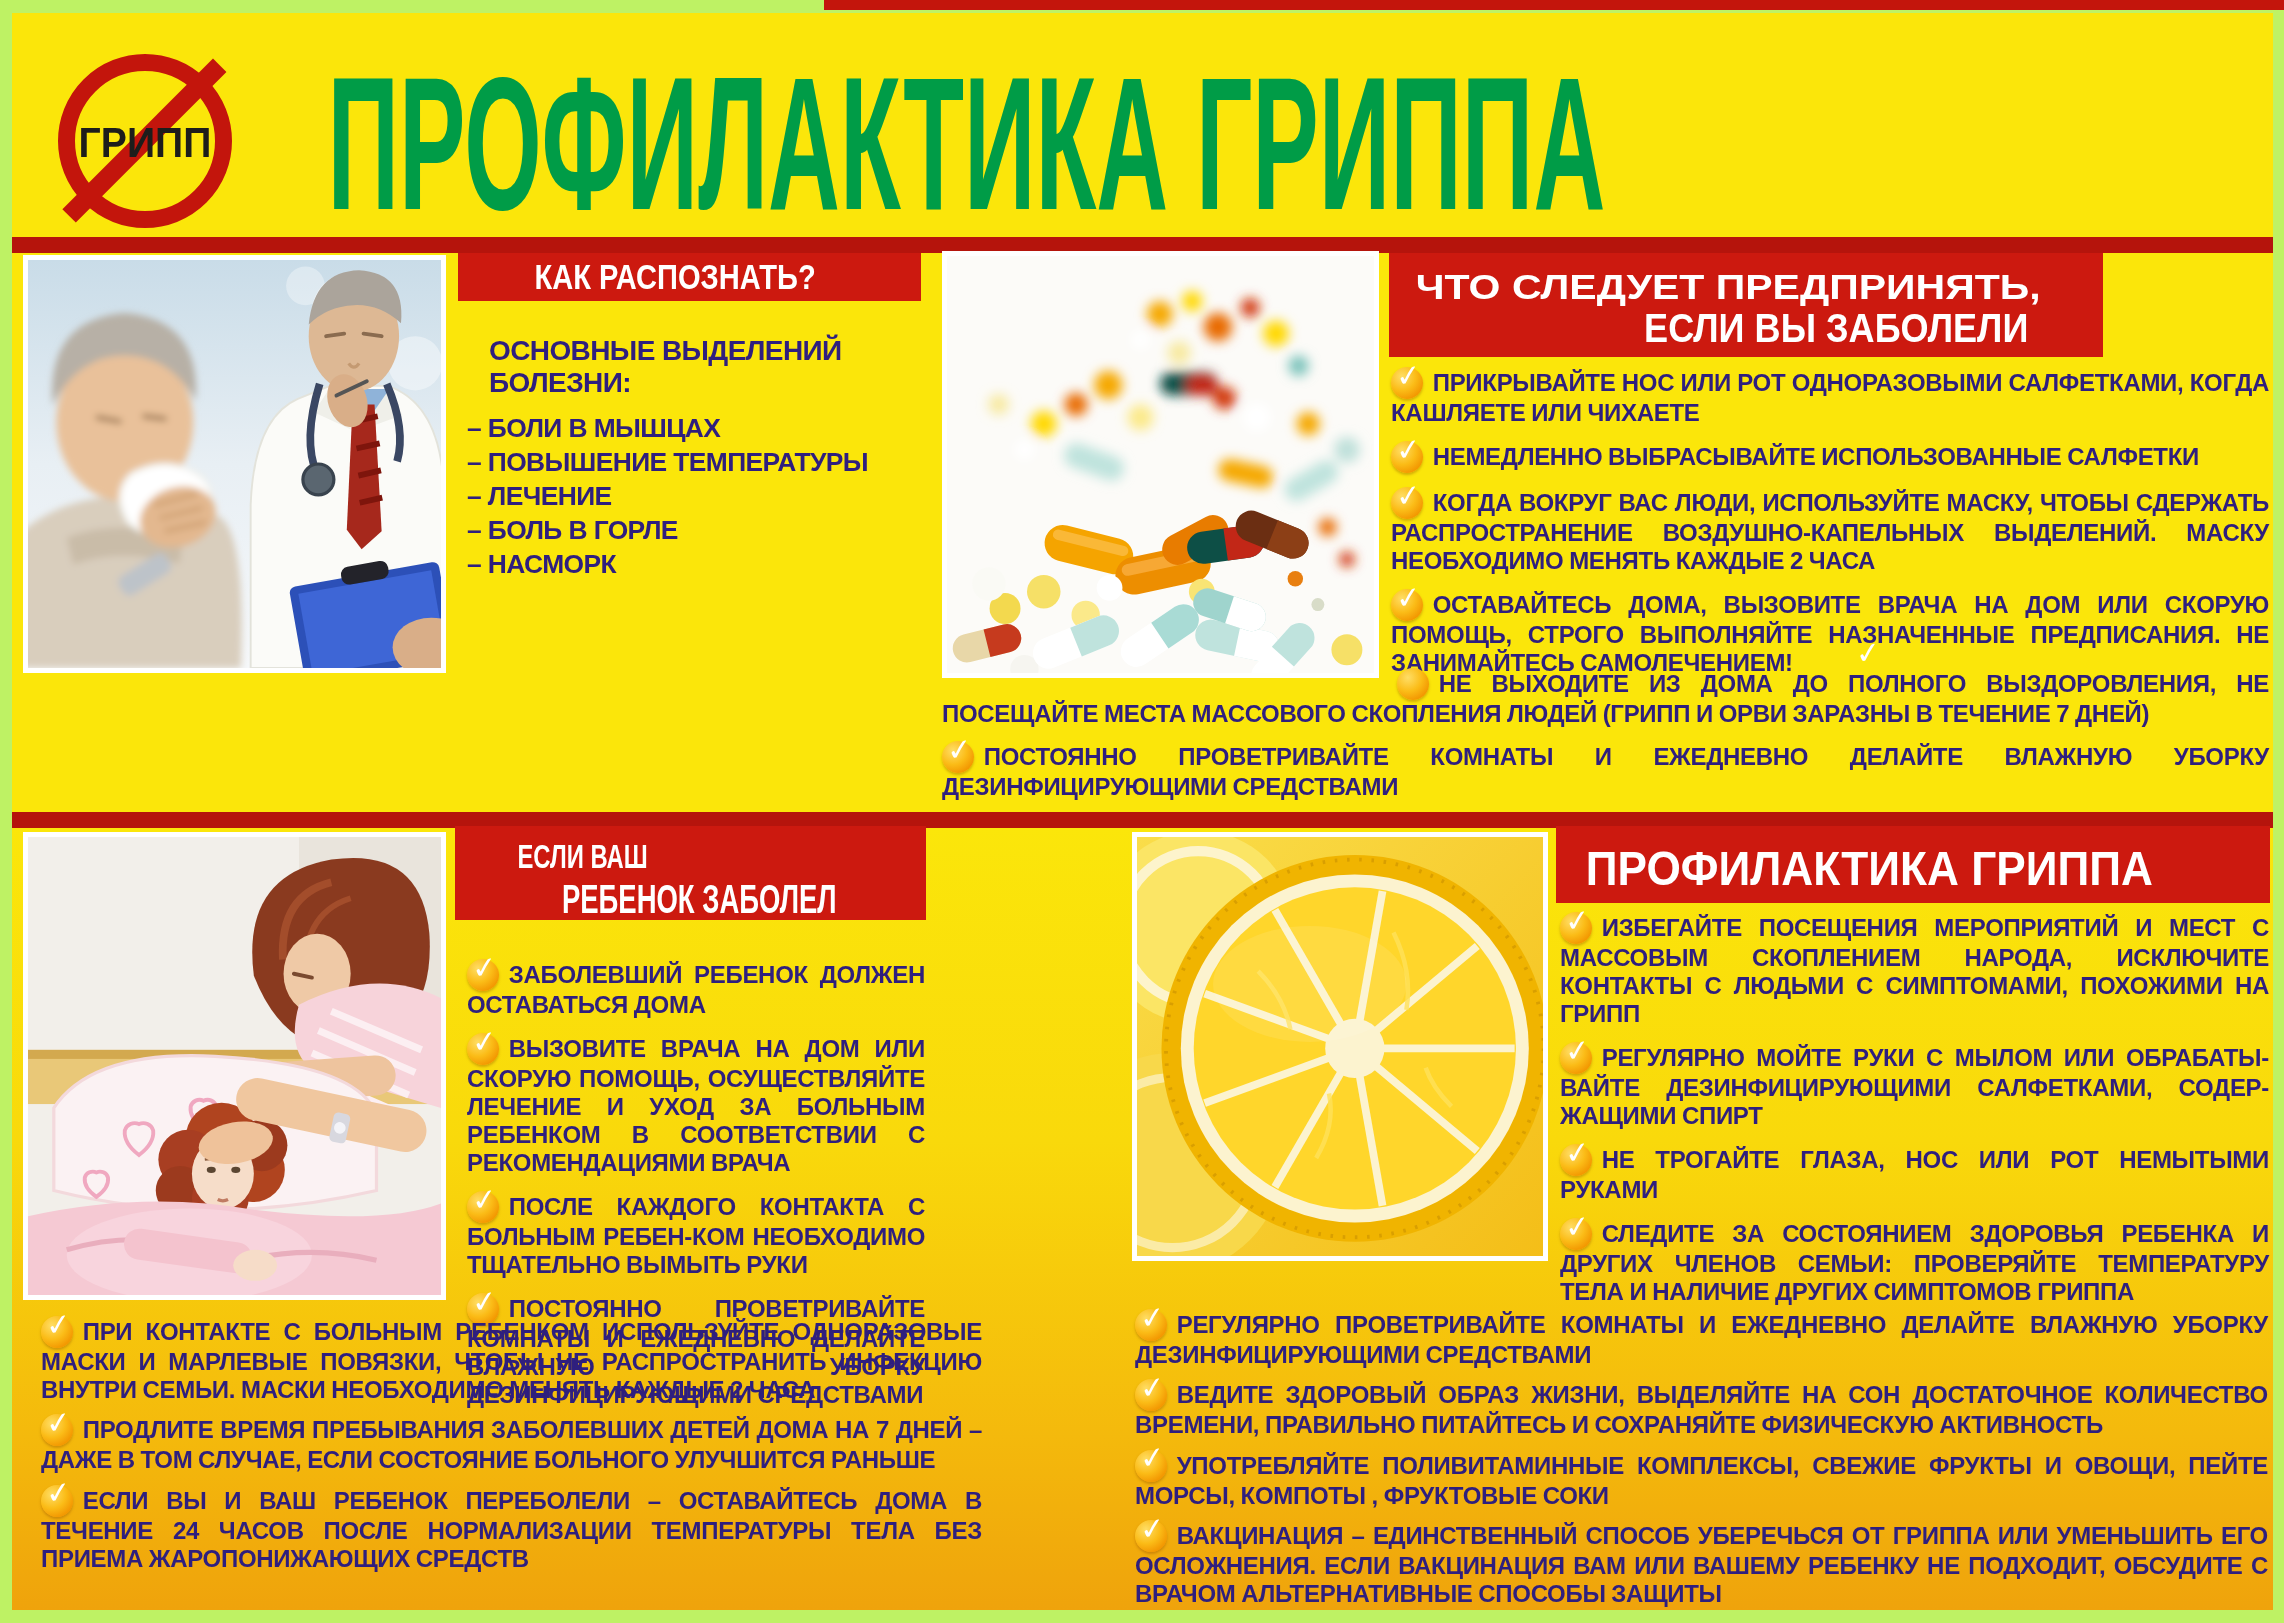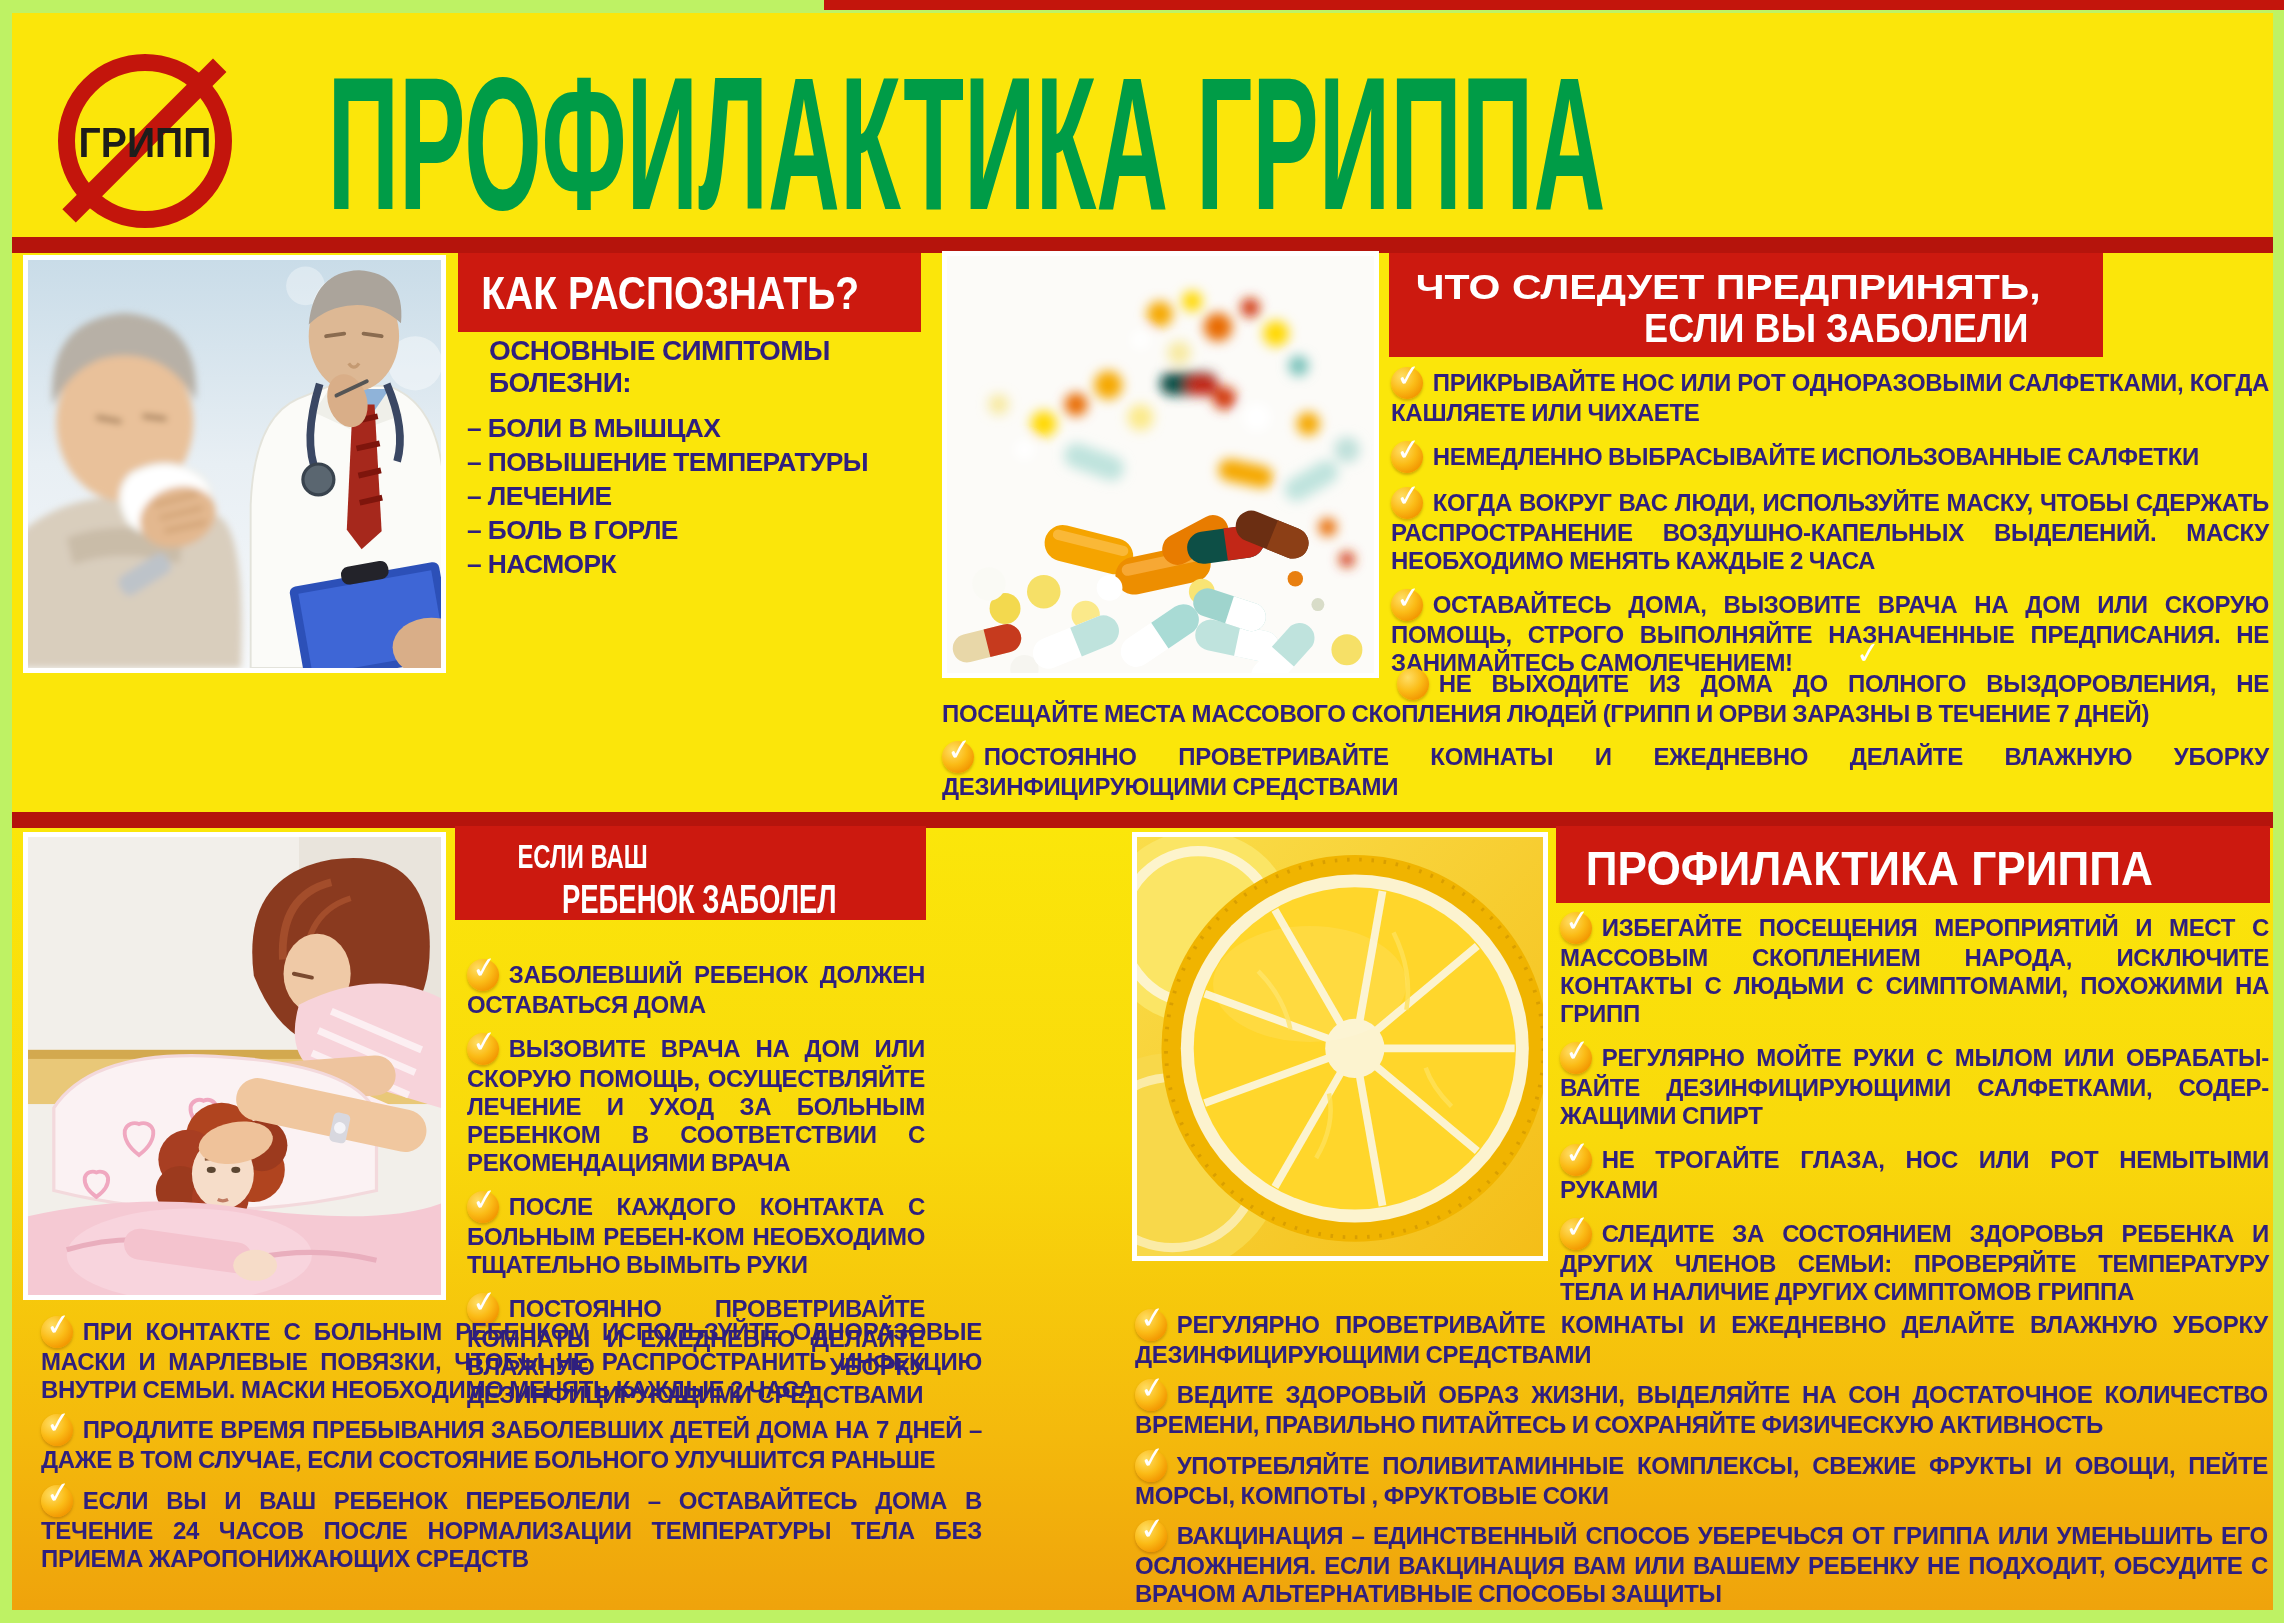--- a/index.html
+++ b/index.html
@@ -22,21 +22,21 @@
   .edge-red-b{left:213px;top:34px;width:609px;height:5.8px;background:#C3150C;}
 
   
   .logo{left:46px;top:41px;width:174px;height:174px;}
   .logo-ring{position:absolute;inset:0;border:17.4px solid #C3150C;border-radius:50%;box-sizing:border-box;}
   .logo-slash{position:absolute;width:213px;height:19.3px;background:#C3150C;left:-19.3px;top:77px;transform:rotate(-45deg);}
   .logo-svg{position:absolute;inset:0;width:174px;height:174px;}
 
   
   .redblock{background:var(--red);}
-  .hdrB{left:458px;top:253px;width:463px;height:79px;}
+  .hdrB{left:458px;top:253px;width:463px;height:48px;}
   .hdrD{left:1389px;top:253px;width:714px;height:104px;}
   .hdrF{left:455px;top:826px;width:471px;height:94px;}
   .hdrH{left:1556px;top:826px;width:714px;height:77px;}
   .redblock svg{position:absolute;inset:0;width:100%;height:100%;}
   .redblock text{fill:#ffffff;font-weight:bold;font-family:"Liberation Sans","DejaVu Sans",sans-serif;}
 
   .title-svg{left:308px;top:23px;width:1354px;height:206px;}
   .title-svg text{fill:var(--green);font-weight:bold;font-family:"Liberation Sans","DejaVu Sans",sans-serif;}
   .logo-svg text{fill:#1D1D1B;font-weight:bold;font-family:"Liberation Sans","DejaVu Sans",sans-serif;}
 
@@ -361,21 +361,21 @@
     </svg>
   </div>
 
   <div class="abs redblock hdrH">
     <svg viewBox="0 0 1108 120">
         <text x="44" y="92" font-size="76" textLength="884" lengthAdjust="spacingAndGlyphs">ПРОФИЛАКТИКА ГРИППА</text>
       </svg>
   </div>
 
   <div class="abs symptoms">
-    <p class="s-head">ОСНОВНЫЕ СИМПТОМЫ БОЛЕЗНИ:</p>
+    <p class="s-head">ОСНОВНЫЕ ВЫДЕЛЕНИЙ БОЛЕЗНИ:</p>
     <div class="s-item">– БОЛИ В МЫШЦАХ</div>
     <div class="s-item">– ПОВЫШЕНИЕ ТЕМПЕРАТУРЫ</div>
     <div class="s-item">– ЛЕЧЕНИЕ</div>
     <div class="s-item">– БОЛЬ В ГОРЛЕ</div>
     <div class="s-item">– НАСМОРК</div>
   </div>
 
   <div class="abs list listD">
     <p class="item"><span class="chk"></span><span>ПРИКРЫВАЙТЕ НОС ИЛИ РОТ ОДНОРАЗОВЫМИ САЛФЕТКАМИ, КОГДА КАШЛЯЕТЕ ИЛИ ЧИХАЕТЕ</span></p>
     <p class="item"><span class="chk"></span><span>НЕМЕДЛЕННО ВЫБРАСЫВАЙТЕ ИСПОЛЬЗОВАННЫЕ САЛФЕТКИ</span></p>

